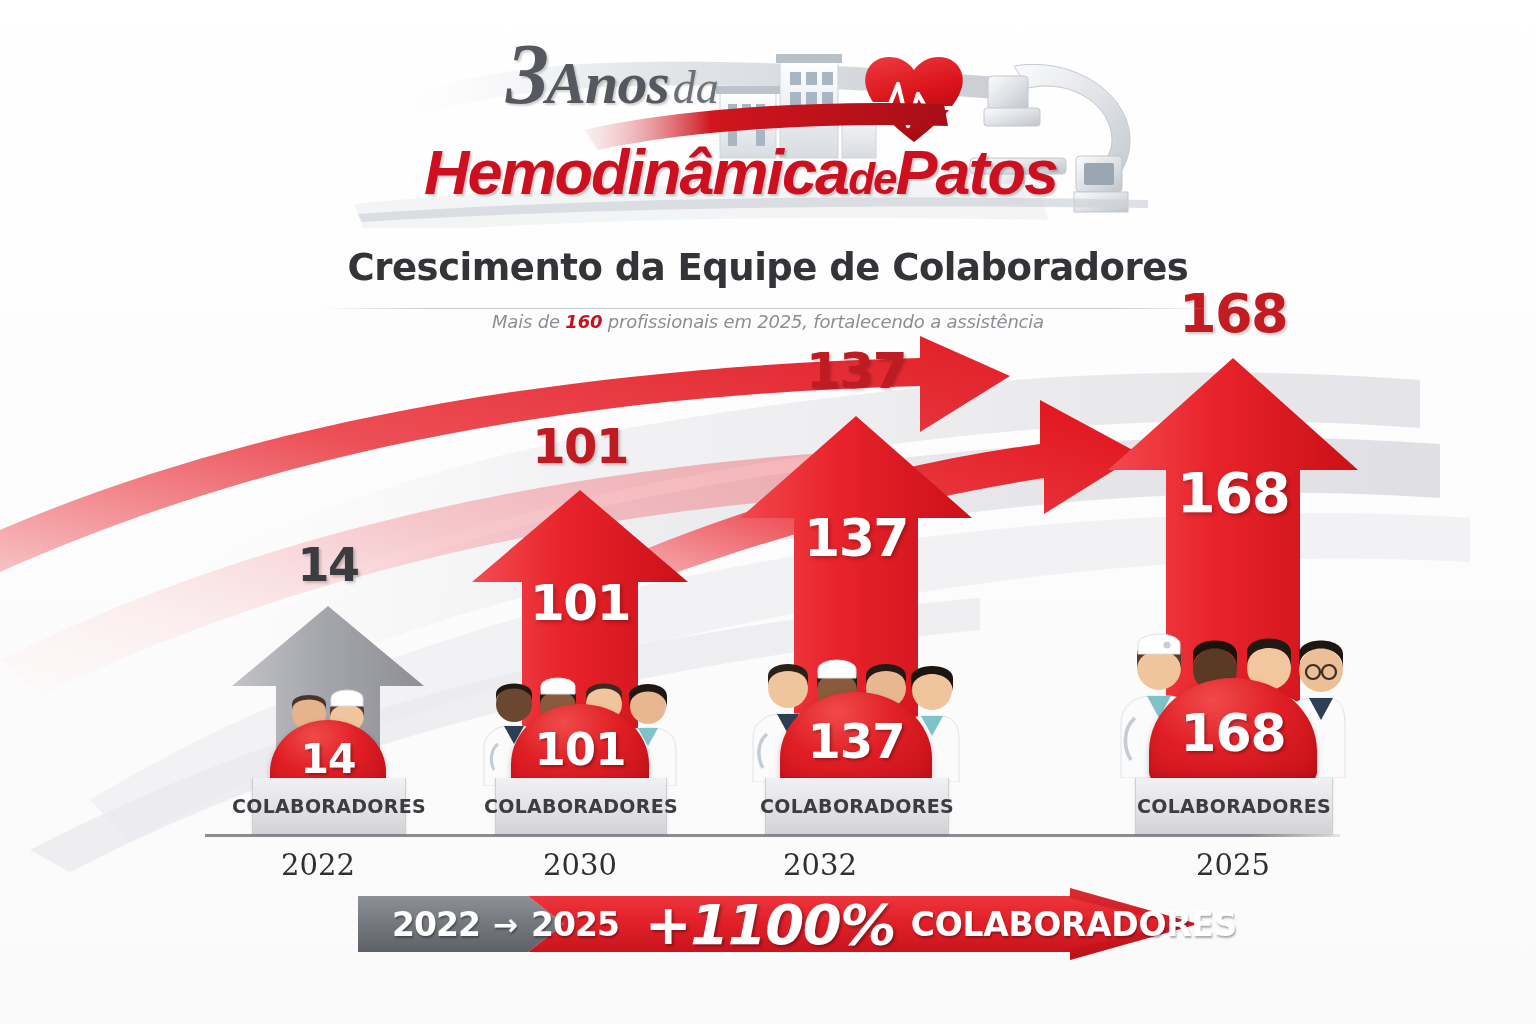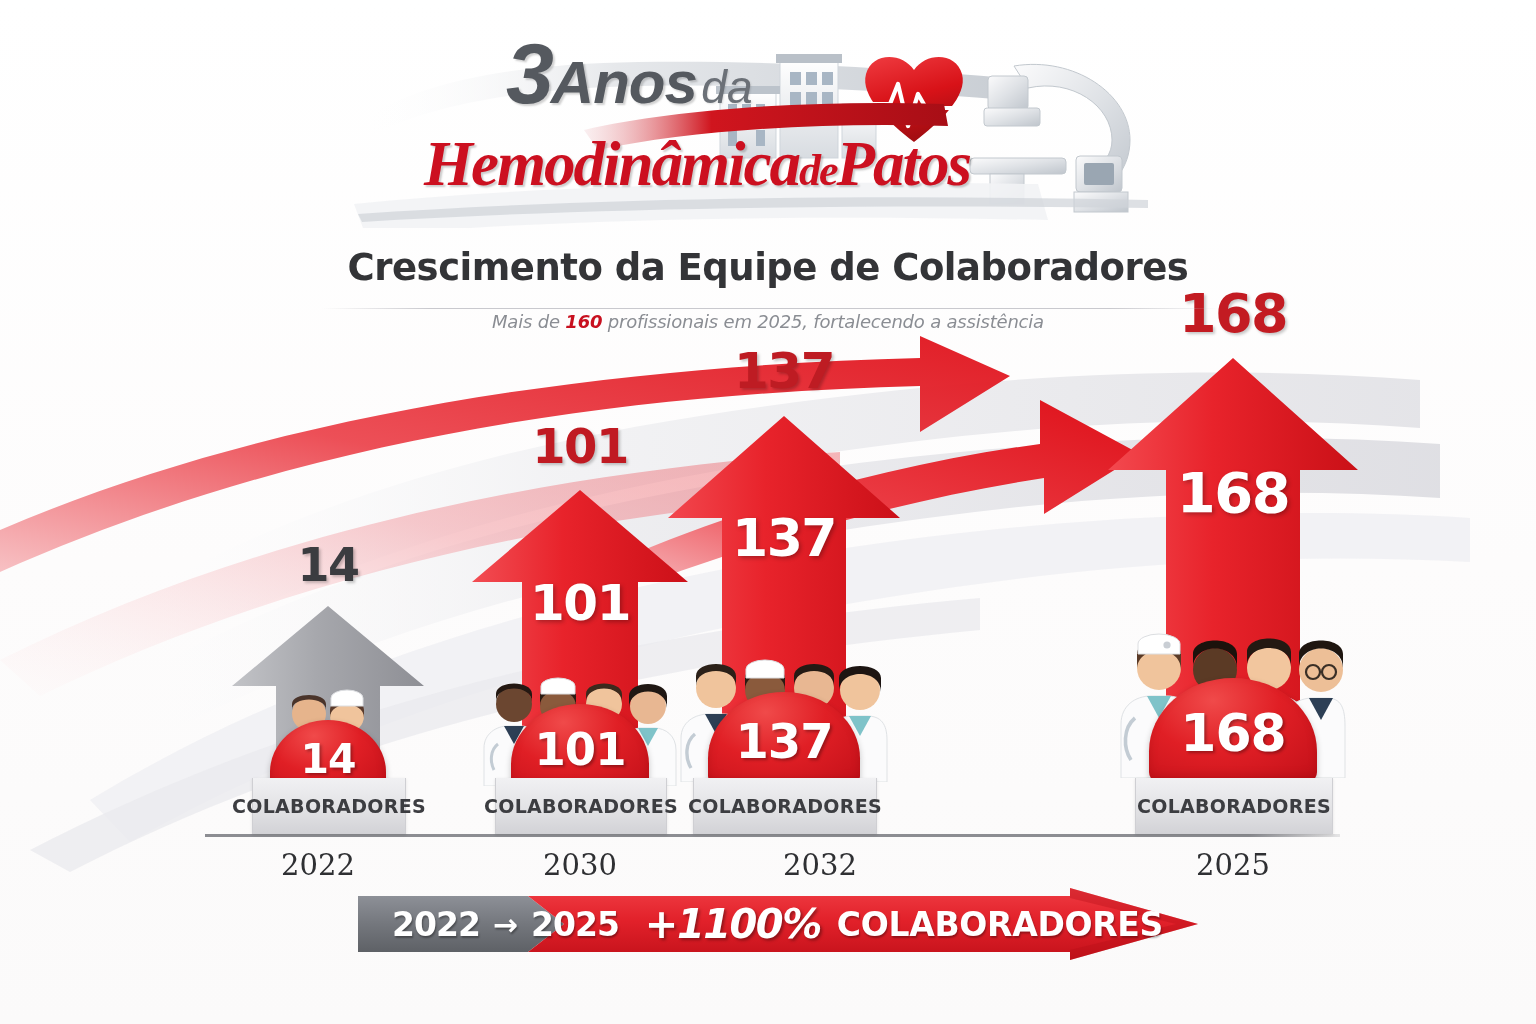--- a/index.html
+++ b/index.html
@@ -14,34 +14,34 @@
     background:linear-gradient(180deg,#ffffff 0%,#fdfcfc 55%,#fbfafa 100%);}
 
   
   #bg-swoosh{position:absolute;left:0;top:330px;width:1536px;height:560px;z-index:1;}
 
   
   #logo{position:absolute;left:348px;top:8px;width:840px;height:220px;z-index:5;}
   .logo-text-wrap{position:absolute;left:0;top:0;width:840px;height:220px;}
   #logo-line1{
     position:absolute;left:158px;top:16px;
-    font-family:Liberation Sans, sans-serif;
+    font-family:Liberation Serif, serif;
     font-weight:bold;font-style:italic;
     color:#55595f;
     white-space:nowrap;
   }
   #logo-num{font-size:86px;letter-spacing:-3px;
     text-shadow:2px 2px 2px rgba(0,0,0,.18);}
   #logo-anos{font-size:60px;letter-spacing:-1px;
     text-shadow:2px 2px 2px rgba(0,0,0,.18);}
   #logo-da{font-size:46px;font-weight:normal;color:#6b7077;
     text-shadow:1px 1px 2px rgba(0,0,0,.12);}
   #logo-line2{
-    position:absolute;left:76px;top:120px;
-    font-family:Liberation Serif, serif;
+    position:absolute;left:76px;top:128px;
+    font-family:Liberation Sans, sans-serif;
     font-weight:bold;font-style:italic;
     font-size:63px;letter-spacing:-2px;
     color:#cc1020;white-space:nowrap;
     text-shadow:2px 2px 2px rgba(0,0,0,.2);
     text-align:center;
   }
   #logo-line2 .small{font-size:44px;font-weight:bold;}
 
   
   #heading{position:absolute;left:0;top:246px;width:1536px;text-align:center;z-index:6;}
@@ -119,21 +119,21 @@
   #footer-banner{position:absolute;left:358px;top:888px;width:840px;height:72px;z-index:7;}
   #footer-banner svg{position:absolute;left:0;top:0;}
   #banner-text{
     position:absolute;left:0;top:0;width:840px;height:72px;
     display:flex;align-items:center;padding-left:34px;box-sizing:border-box;
     font-family:"DejaVu Sans", sans-serif;
     font-weight:bold;color:#fff;white-space:nowrap;
   }
   .bn-year{font-size:33px;letter-spacing:-1px;text-shadow:1px 2px 2px rgba(0,0,0,.35);}
   .bn-arrow{font-size:30px;margin:0 13px;text-shadow:1px 2px 2px rgba(0,0,0,.35);}
-  .bn-pct{font-size:40px;font-style:italic;letter-spacing:-1.5px;margin-left:26px;
+  .bn-pct{font-size:56px;font-style:italic;letter-spacing:-1.5px;margin-left:26px;
     text-shadow:2px 2px 3px rgba(0,0,0,.35);}
   .bn-word{font-size:33px;letter-spacing:-.3px;margin-left:16px;
     text-shadow:1px 2px 2px rgba(0,0,0,.32);}
 </style>
 </head>
 <body>
 
 <div id="stage">
 
   <svg id="bg-swoosh" viewBox="0 0 1536 560" preserveAspectRatio="none">
@@ -372,21 +372,21 @@
       </div>
       <div class="dome" style="bottom:46px;width:138px;height:84px;">
         <span class="dome-num" style="font-size:45px;">101</span>
       </div>
       <div class="plate">
         <span class="plate-label">COLABORADORES</span>
       </div>
     </div>
     <div class="year" style="left:468px;width:224px;">2030</div>
 
-    <div class="bar" style="left:664px;width:240px;height:422px;z-index:6;">
+    <div class="bar" style="left:736px;width:240px;height:422px;z-index:6;">
       <div class="top-num" style="top:-70px;font-size:50px;color:#be1c23;">137</div>
       <div class="house" style="height:422px;">
         <svg viewBox="0 0 240 422" preserveAspectRatio="none">
           <defs>
             <linearGradient id="g-red-bar3" x1="0" y1="0" x2="1" y2="0">
               <stop offset="0" stop-color="#f2474e"></stop>
                 <stop offset="0.42" stop-color="#e8232b"></stop>
                 <stop offset="1" stop-color="#cb1018"></stop>
             </linearGradient>
           </defs>

